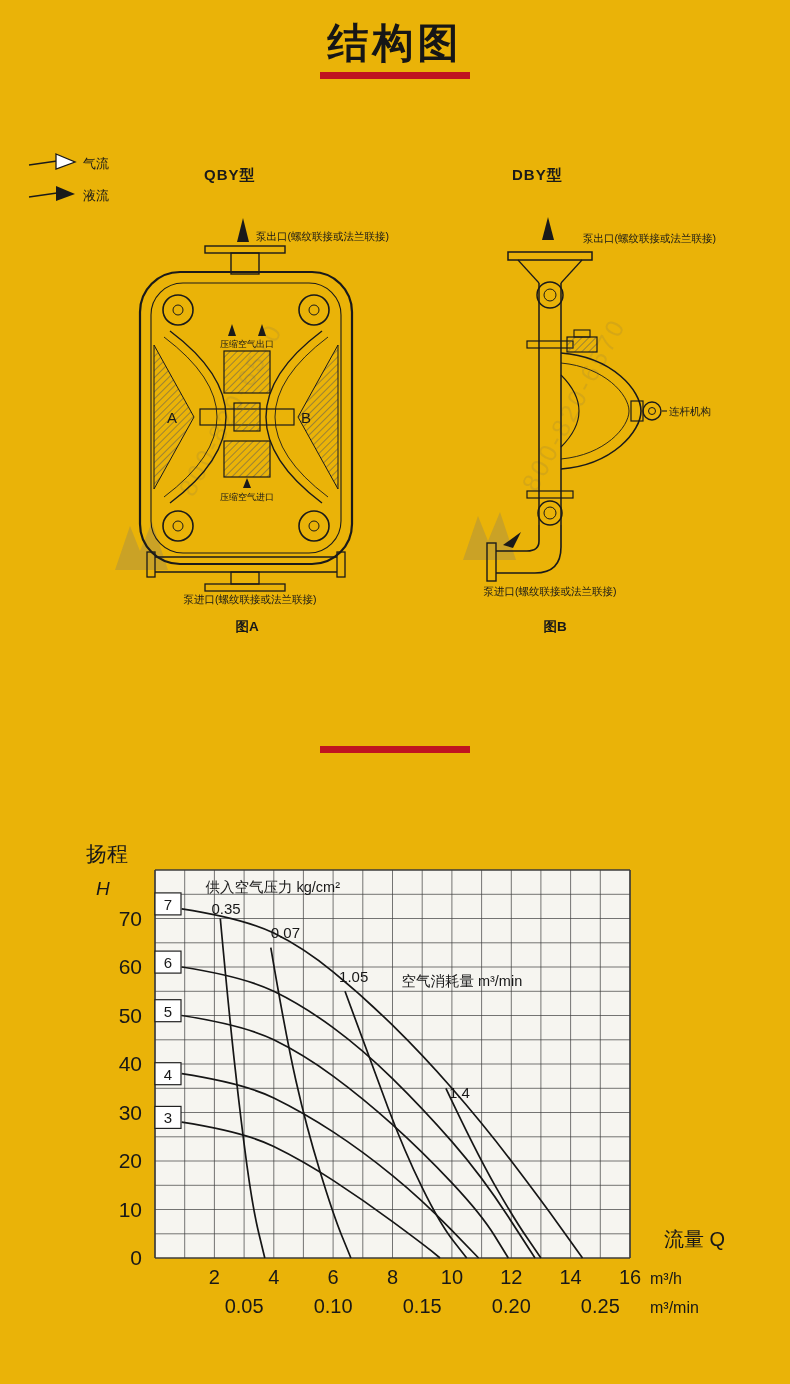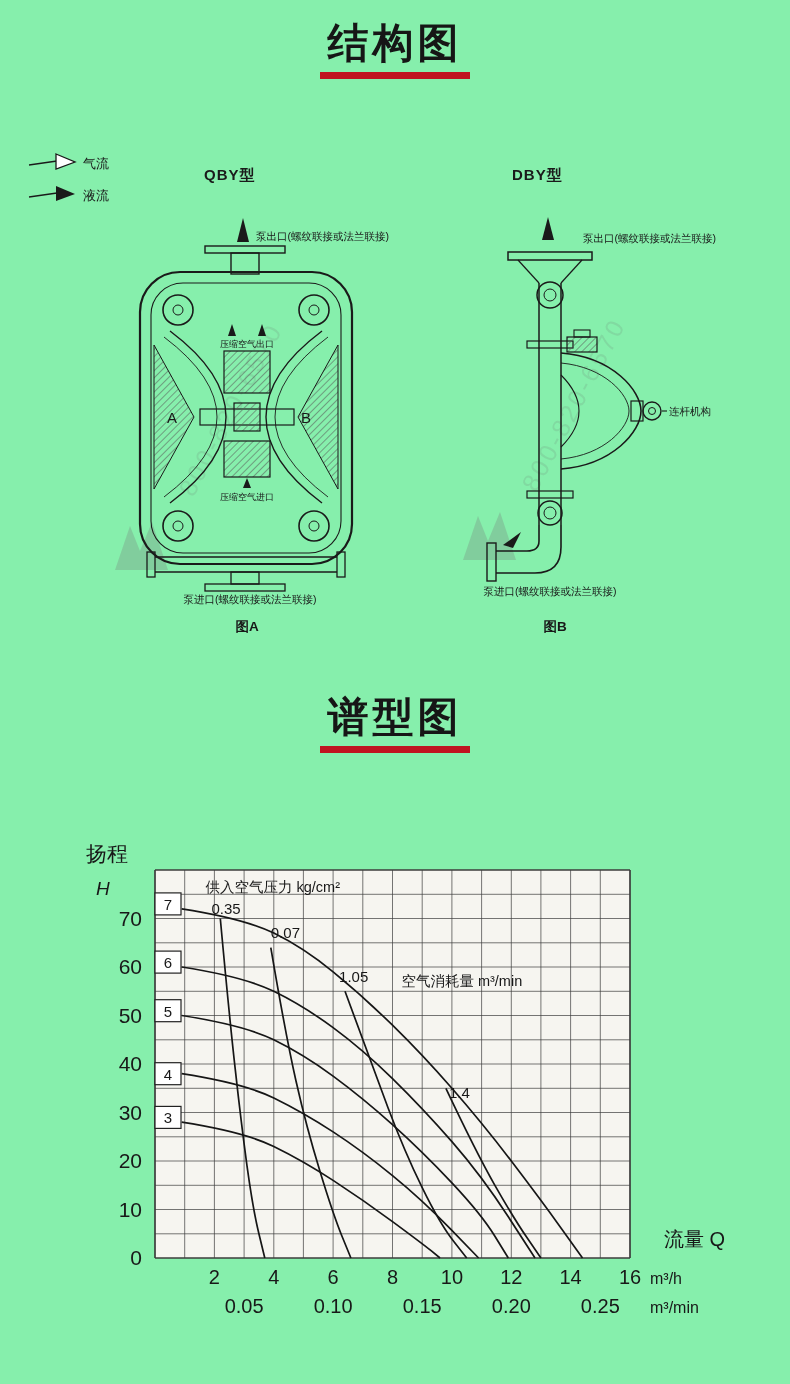--- a/index.html
+++ b/index.html
@@ -1,16 +1,16 @@
 <!DOCTYPE html>
 <html><head>
 <meta charset="utf-8">
 <style>
   html,body{margin:0;padding:0;background:#ffffff;}
-  .page{position:relative;width:790px;height:1384px;background:#86efac;font-family:"Liberation Sans",sans-serif;color:#1a1a1a;overflow:hidden;}
+  .page{position:relative;width:790px;height:1384px;background:#eab308;font-family:"Liberation Sans",sans-serif;color:#1a1a1a;overflow:hidden;}
   .sec-title{position:absolute;left:0;width:100%;text-align:center;font-size:41px;font-weight:bold;letter-spacing:4px;color:#161616;}
   .red-bar{position:absolute;left:50%;transform:translateX(-50%);width:150px;height:7px;background:#c01420;}
   .type-label{position:absolute;font-size:15px;font-weight:600;letter-spacing:1px;}
   svg{position:absolute;overflow:visible;}
   svg text{font-family:"Liberation Sans",sans-serif;fill:#181818;}
   .draw{stroke:#1a1a1a;fill:none;}
   .wm{position:absolute;transform:rotate(-62deg);color:rgba(100,100,100,0.15);font-size:25px;letter-spacing:3px;white-space:nowrap;pointer-events:none;}
   .logo-wm{opacity:0.28;}
 </style>
 </head>
@@ -123,21 +123,20 @@
       <path d="M106,330 L106,352 Q106,378 80,378 L41,378" class="draw" stroke-width="1.6"></path>
       <path d="M84,330 L84,346 Q84,356 72,356 L41,356" class="draw" stroke-width="1.6"></path>
       <rect x="32" y="348" width="9" height="38" class="draw" stroke-width="1.4" fill="#ffffff"></rect>
     </g>
     <polygon points="48,350 66,337 58,353" fill="#1a1a1a"></polygon>
     <text x="214" y="220" font-size="10.5">连杆机构</text>
     <text x="95" y="400" font-size="10.5" text-anchor="middle">泵进口(螺纹联接或法兰联接)</text>
     <text x="100" y="436" font-size="13.5" font-weight="bold" text-anchor="middle">图B</text>
   </svg>
 
-  <div class="sec-title" style="top:690px">谱型图</div>
   <div class="red-bar" style="top: 746px; background: rgb(192, 20, 32);"></div>
 
   <svg id="perf-chart" style="left:0;top:825px" width="790" height="520" viewBox="0 0 790 520">
       <rect x="155" y="45" width="475" height="388" fill="#f6f5f0"></rect>
       <line x1="155" y1="433" x2="155" y2="45" stroke="#3c3c3c" stroke-width="1.7"></line>
       <line x1="184.7" y1="433" x2="184.7" y2="45" stroke="#3c3c3c" stroke-width="0.7"></line>
       <line x1="214.4" y1="433" x2="214.4" y2="45" stroke="#3c3c3c" stroke-width="0.7"></line>
       <line x1="244.1" y1="433" x2="244.1" y2="45" stroke="#3c3c3c" stroke-width="0.7"></line>
       <line x1="273.8" y1="433" x2="273.8" y2="45" stroke="#3c3c3c" stroke-width="0.7"></line>
       <line x1="303.4" y1="433" x2="303.4" y2="45" stroke="#3c3c3c" stroke-width="0.7"></line>

